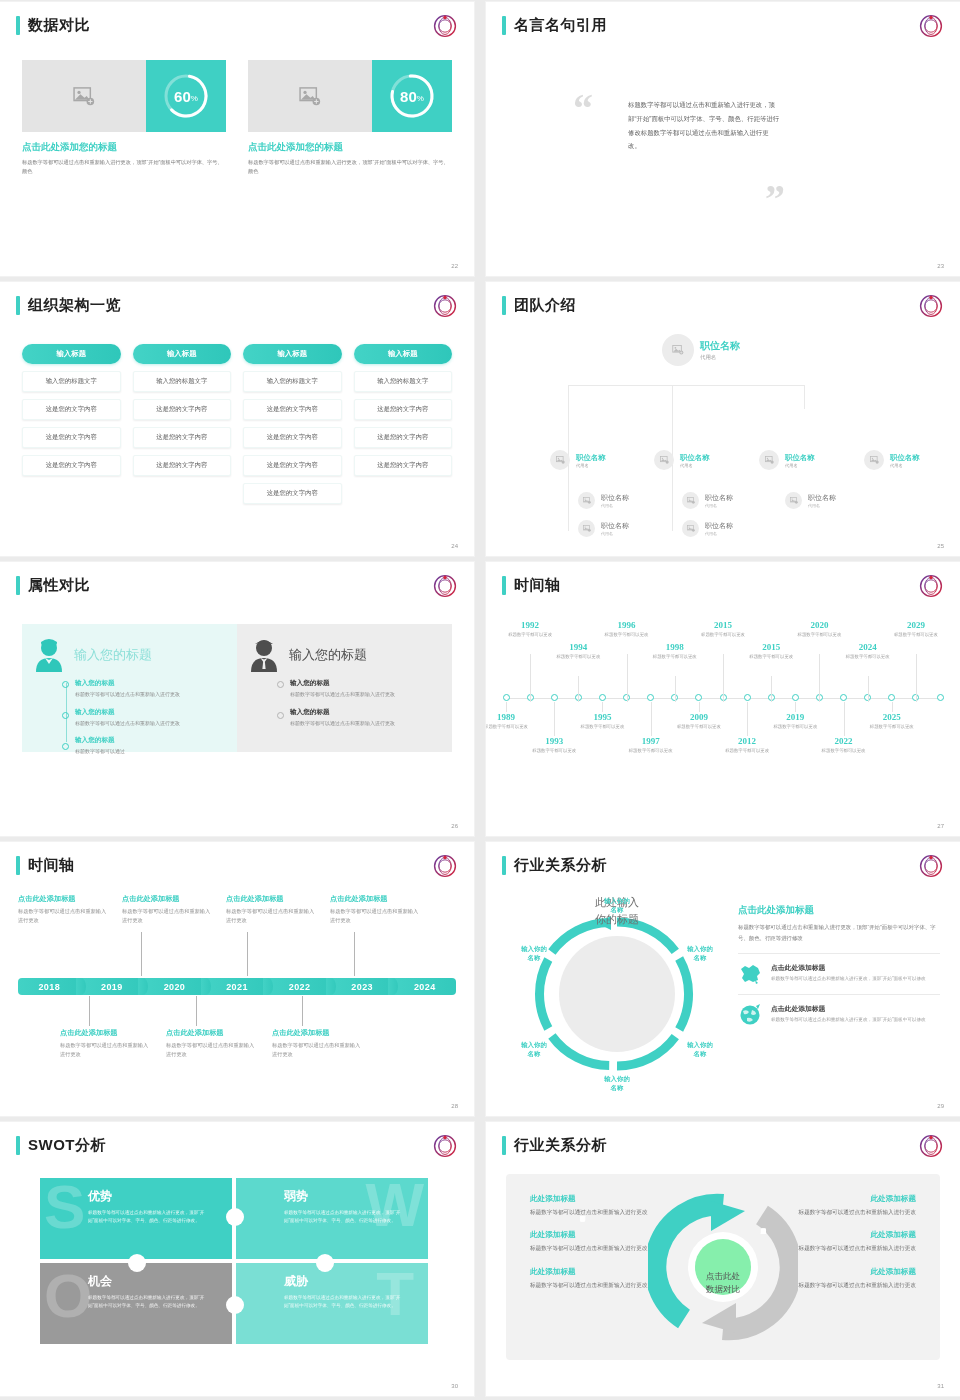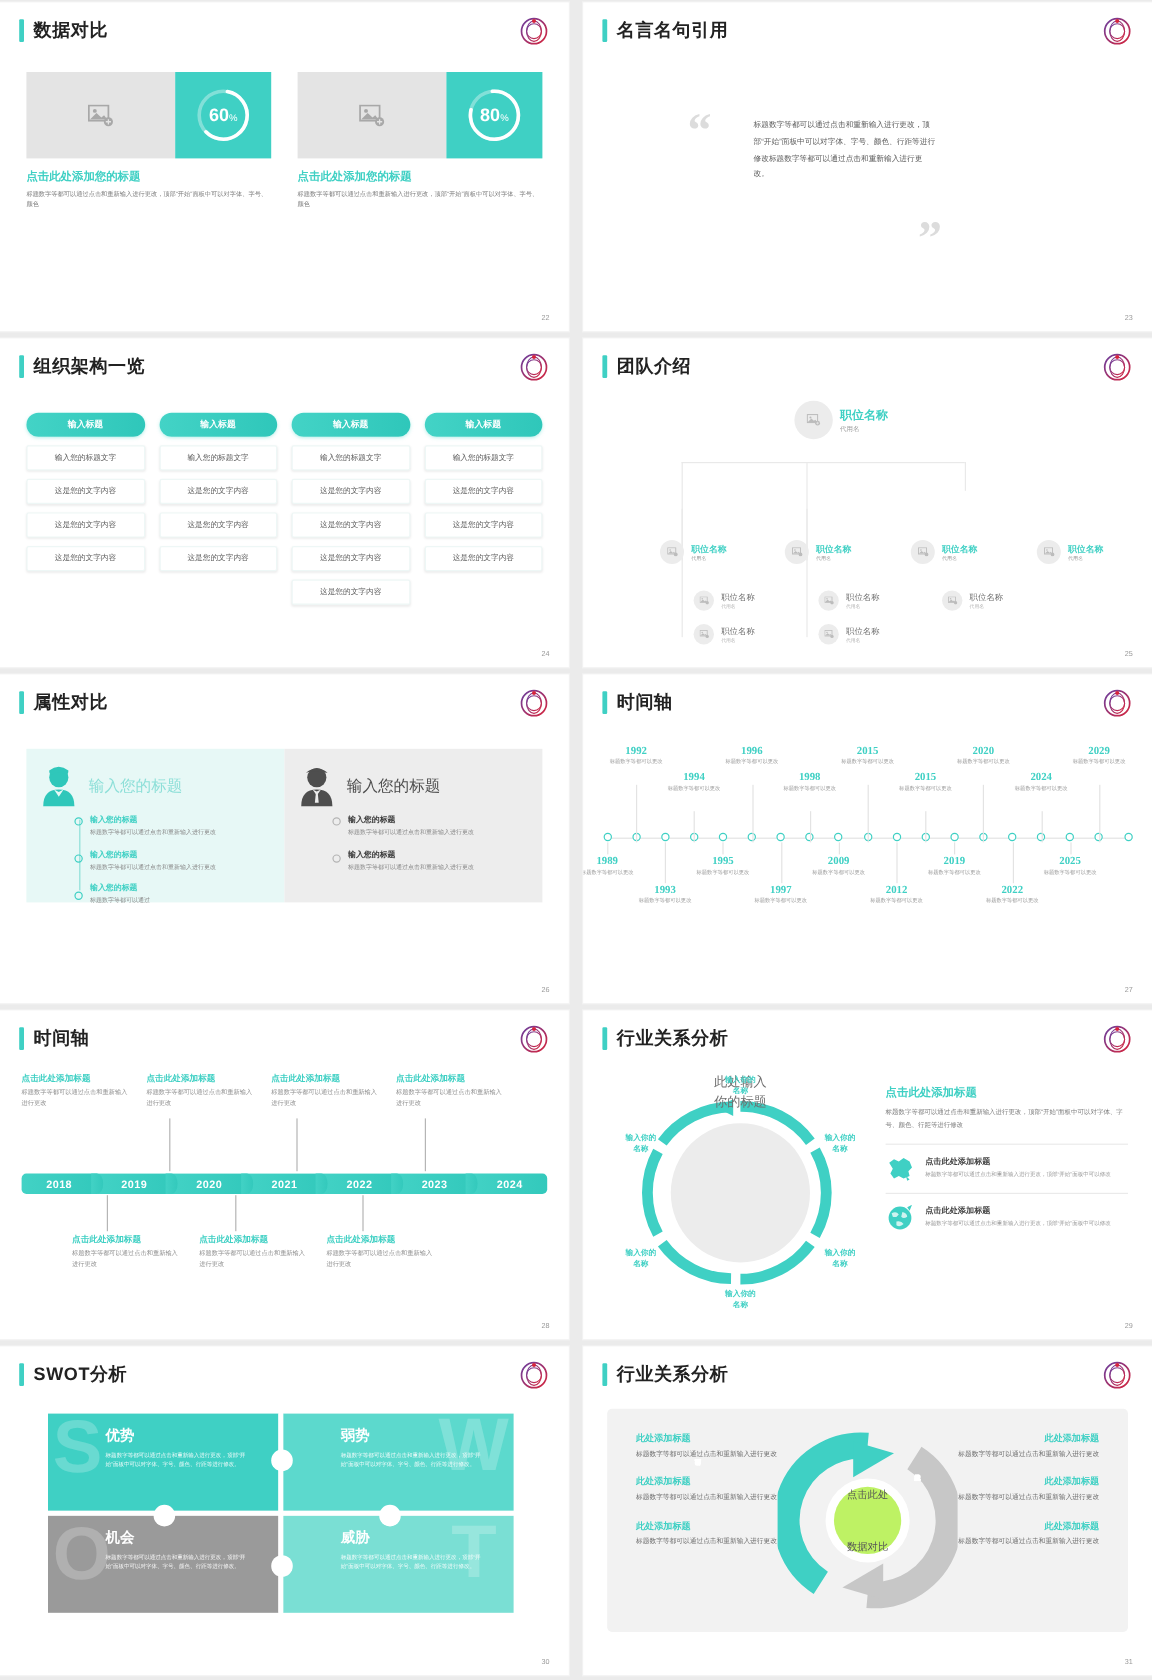--- a/index.html
+++ b/index.html
@@ -139,22 +139,22 @@
   .knob { position:absolute; background:#fff; border-radius:50%; }
 
   
   .prj { position:absolute; top:52px; left:20px; right:20px; height:186px;
          background:#f2f2f2; border-radius:4px; }
   .prj .col { position:absolute; top:20px; width:138px; }
   .prj .ph { color:#3fd0c4; font-size:7.6px; font-weight:bold; }
   .prj .pp { color:#6f6f6f; font-size:5.6px; line-height:1.85; margin-top:3px; }
   .prj .blkwrap { margin-bottom:13px; }
   .prj .hub { position:absolute; left:50%; top:50%; transform:translate(-50%,-50%);
-              width:56px; height:56px; border-radius:50%; background:#bef264;
-              display:flex; flex-direction:column; align-items:center; justify-content:space-between;
+              width:56px; height:56px; border-radius:50%; background:#86efac;
+              display:flex; flex-direction:column; align-items:center; justify-content:flex-end;
               color:#555; font-size:8.6px; line-height:1.45; box-shadow:0 0 0 7px #fff; z-index:3;}
   .curvelbl { position:absolute; color:#fff; font-size:5.4px; font-weight:bold; }
 </style>
 </head>
 <body>
 
 <div class="grid">
 
   <div class="slide">
     <div class="hd">

